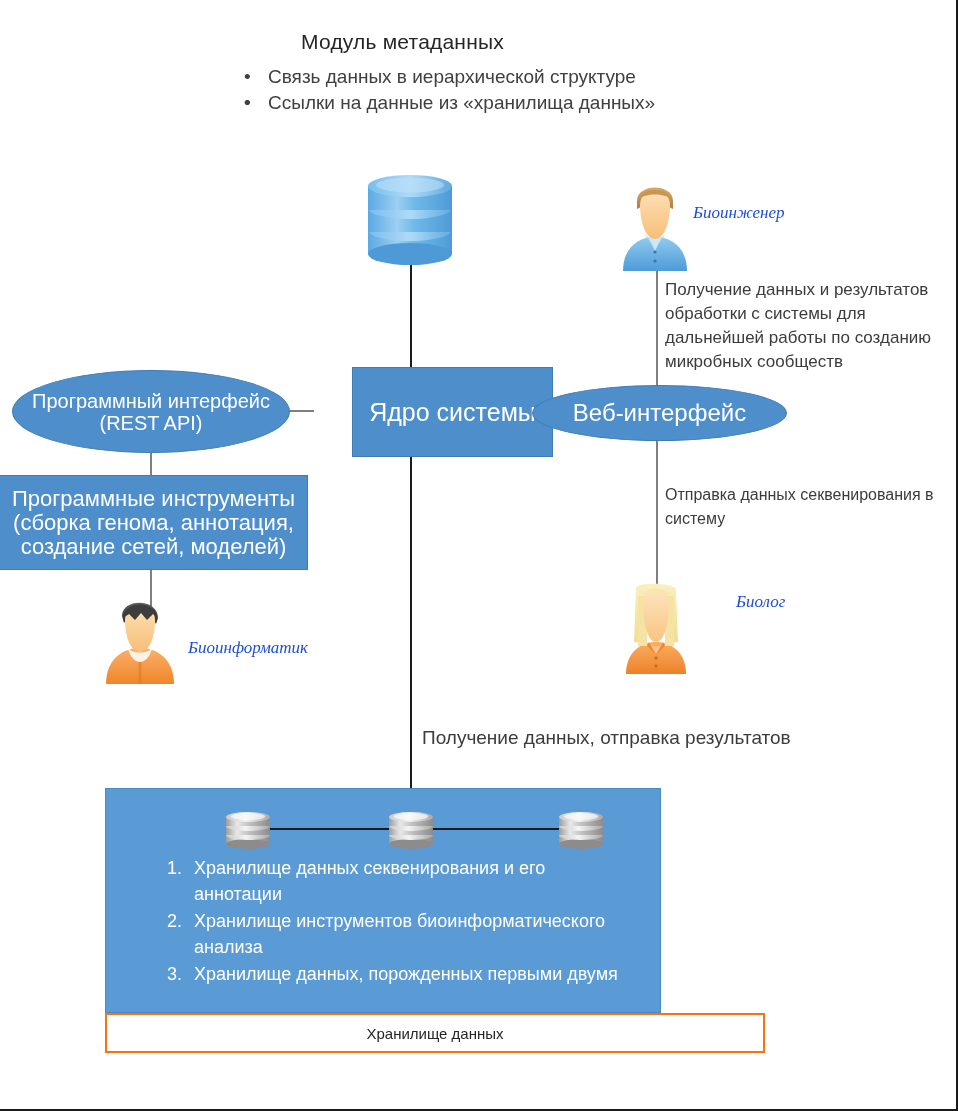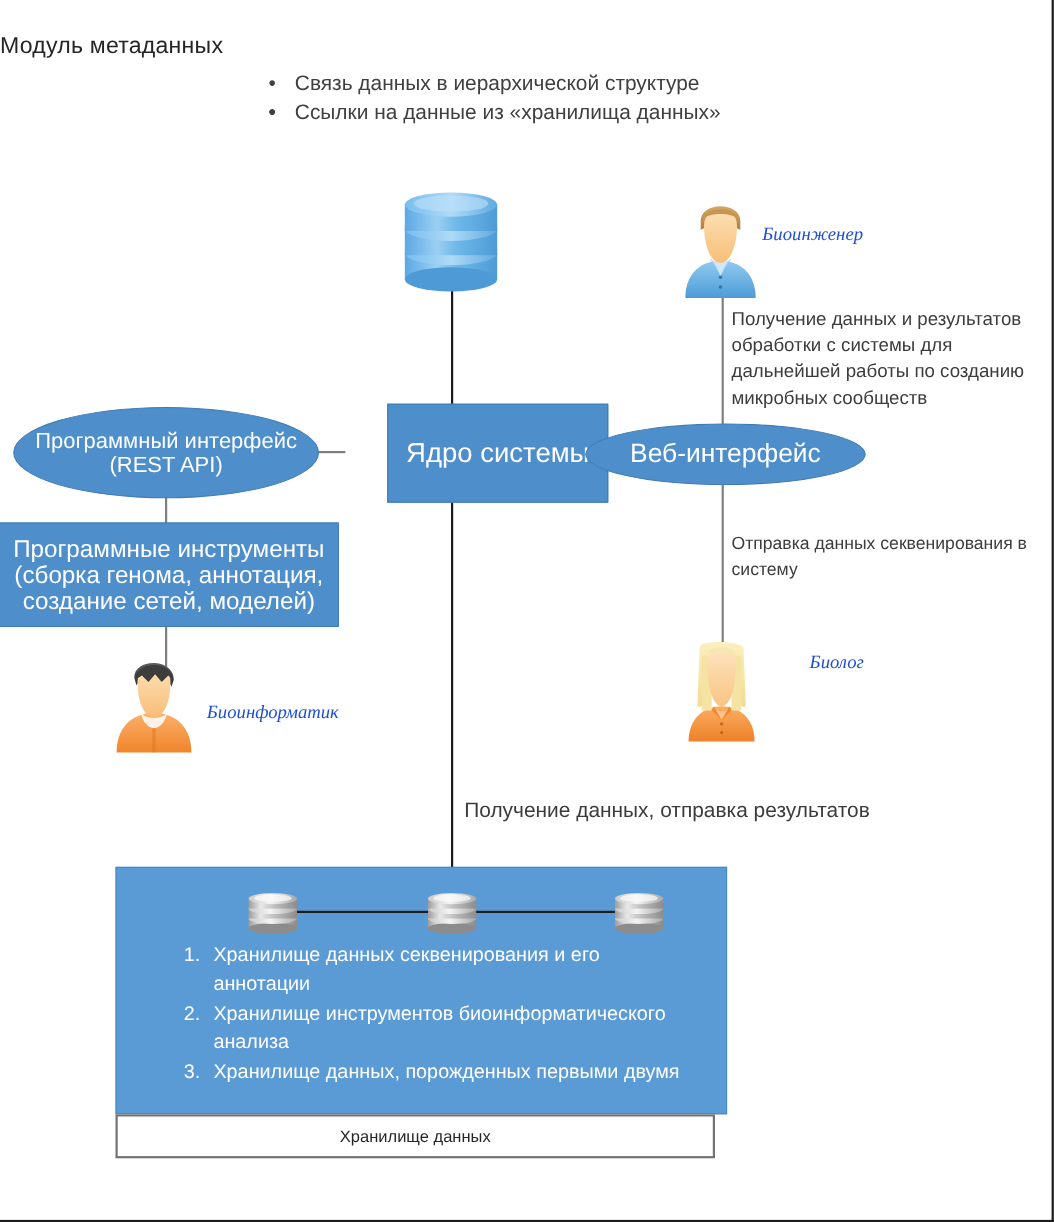--- a/index.html
+++ b/index.html
@@ -11,21 +11,21 @@
     overflow:hidden;
     border-right:2px solid #1a1a1a;
     border-bottom:2px solid #1a1a1a;
     box-sizing:border-box;
   }
   .stage { position:absolute; inset:0; }
 
   
   .title {
     position:absolute; left:0; top:30px; width:805px;
-    text-align:left;
+    text-align:center;
     font-size:21px; color:#262626; letter-spacing:.2px;
   }
   .bullets {
     position:absolute; left:238px; top:64px; width:560px;
     font-size:19px; color:#404040; line-height:26px;
   }
   .bullets .row { position:relative; padding-left:30px; }
   .bullets .dot {
     position:absolute; left:6px; top:0; font-size:19px; line-height:26px;
   }
@@ -58,22 +58,22 @@
     position:absolute; left:105px; top:788px; width:556px; height:225px;
     background:#5B9BD5; border:1px solid #4a8ac4; box-sizing:border-box;
   }
   #store-list {
     position:absolute; left:152px; top:855px; width:480px;
     color:#ffffff; font-size:18px; line-height:26px;
   }
   #store-list .li { position:relative; padding-left:42px; margin-bottom:1px; }
   #store-list .num { position:absolute; left:0; top:0; width:30px; text-align:right; }
   #store-caption {
-    position:absolute; left:105px; top:1013px; width:545px; height:40px;
-    background:#ffffff; border:2px solid #737373; box-sizing:border-box;
+    position:absolute; left:105px; top:1013px; width:660px; height:40px;
+    background:#ffffff; border:2px solid #f97316; box-sizing:border-box;
     display:flex; align-items:center; justify-content:center;
     font-size:15px; color:#262626;text-align:right;
   }
 
   
   .anno { position:absolute; color:#3c3c3c; }
   #anno-bioeng { left:665px; top:278px; width:292px; font-size:17px; line-height:24px; }
   #anno-bio    { left:665px; top:483px; width:270px; font-size:16px; line-height:24px; }
   #anno-bottom { left:422px; top:727px; width:470px; font-size:19px; }
 

